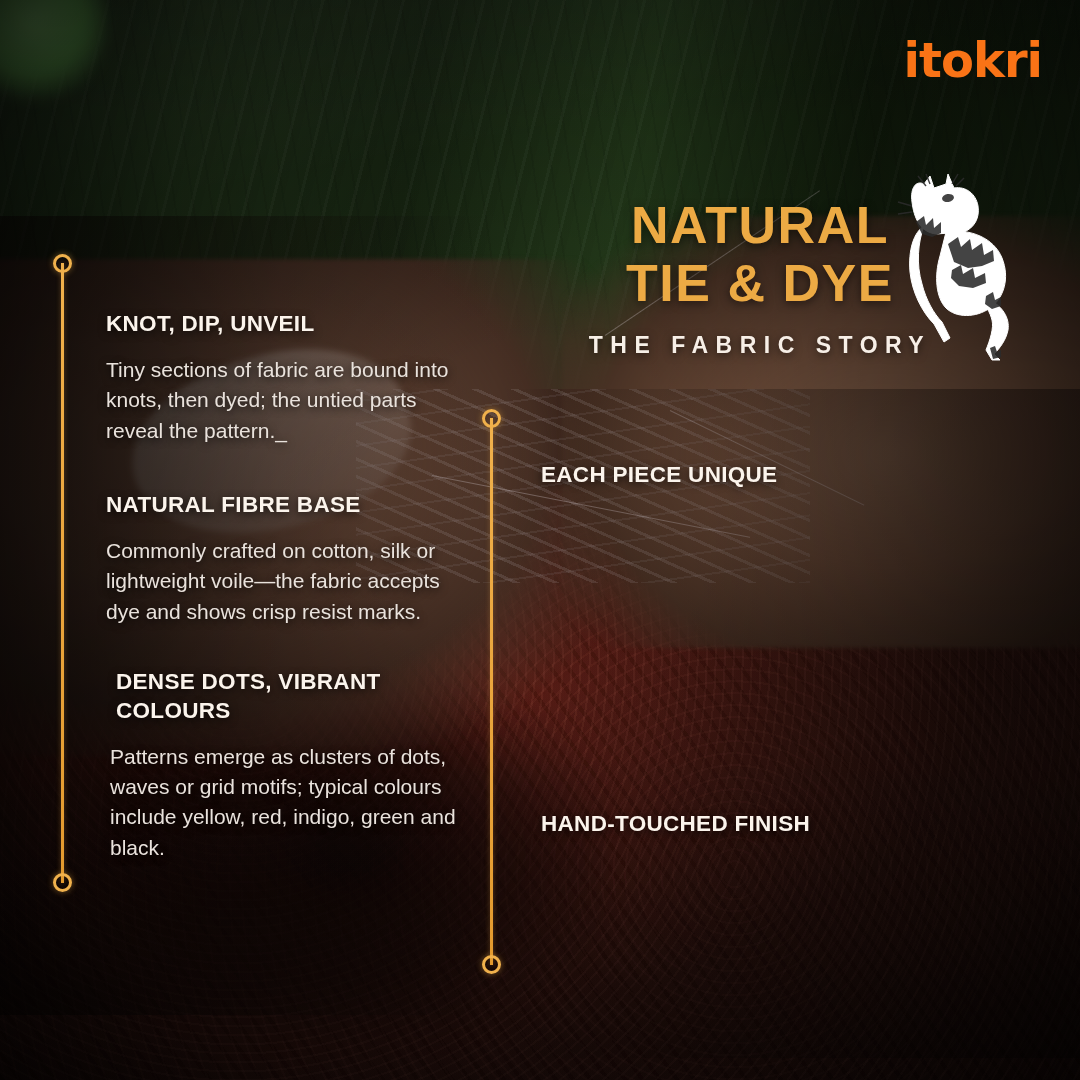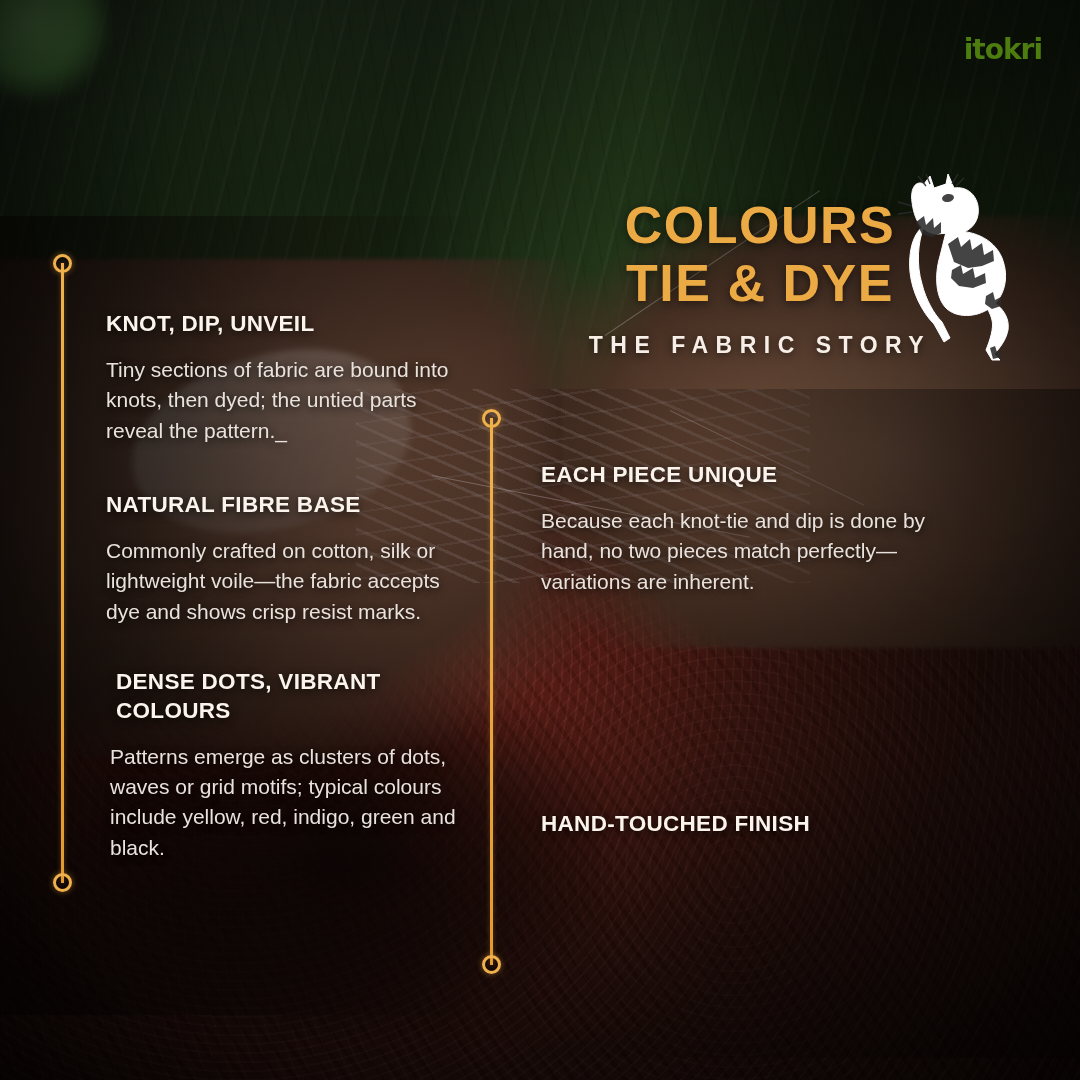--- a/index.html
+++ b/index.html
@@ -111,22 +111,22 @@
     background:linear-gradient(270deg, rgba(14,7,5,.45) 0%, rgba(16,8,6,.22) 60%, rgba(16,8,6,0) 100%);
   }
 
   
   .layer { position:absolute; inset:0; }
 
   
   .logo {
     position:absolute; right:38px; top:36px;
     font-family:"DejaVu Sans", sans-serif;
-    font-size:28px; font-weight:700; letter-spacing:-1px;
-    color:#4d7c0f; line-height:1;
+    font-size:48px; font-weight:700; letter-spacing:-1px;
+    color:#f97316; line-height:1;
   }
 
   
   .title-wrap{
     position:absolute; left:560px; top:196px; width:400px; text-align:center;
   }
   .title-l1, .title-l2 {
     color:#ecaa44;
     font-weight:800;
     font-size:52px;
@@ -205,21 +205,21 @@
     <div class="vignette"></div>
   </div>
 
   <div class="layer">
 
     <div class="logo">
       <span>itokri</span>
     </div>
 
     <div class="title-wrap">
-      <div class="title-l1">COLOURS</div>
+      <div class="title-l1">NATURAL</div>
       <div class="title-l2">TIE &amp; DYE</div>
       <div class="title-sub">THE FABRIC STORY</div>
     </div>
 
     <div class="cat">
       <svg viewBox="0 0 135 190" width="135" height="190" aria-hidden="true">
         <g fill="#ffffff" stroke="#ffffff" stroke-width="1">
           <path d="M22 30 C20 16 26 8 34 12 L40 4 L44 16 L56 12 L58 2 L64 16
                    C76 14 86 22 88 34 C90 46 84 56 74 60 L46 62 C30 60 24 46 22 30 Z"></path>
           <path d="M34 54 C28 70 26 92 32 112 C36 128 44 142 52 150 L60 166 L54 170
@@ -271,21 +271,20 @@
       <p>Tiny sections of fabric are bound into knots, then dyed; the untied parts reveal the pattern._</p>
     </div>
 
     <div class="block indent" style="left:108px; top:668px; width:370px;">
       <h3>DENSE DOTS, VIBRANT COLOURS</h3>
       <p>Patterns emerge as clusters of dots, waves or grid motifs; typical colours include yellow, red, indigo, green and black.</p>
     </div>
 
     <div class="block" style="left:541px; top:452px; width:400px;margin-top:9px;">
       <h3>EACH PIECE UNIQUE</h3>
-      <p>Because each knot-tie and dip is done by hand, no two pieces match perfectly—variations are inherent.</p>
     </div>
 
 
     <div class="block" style="left:541px; top:810px; width:408px;">
       <h3>HAND-TOUCHED FINISH</h3>
     </div>
 
   </div>
 </div>
 

